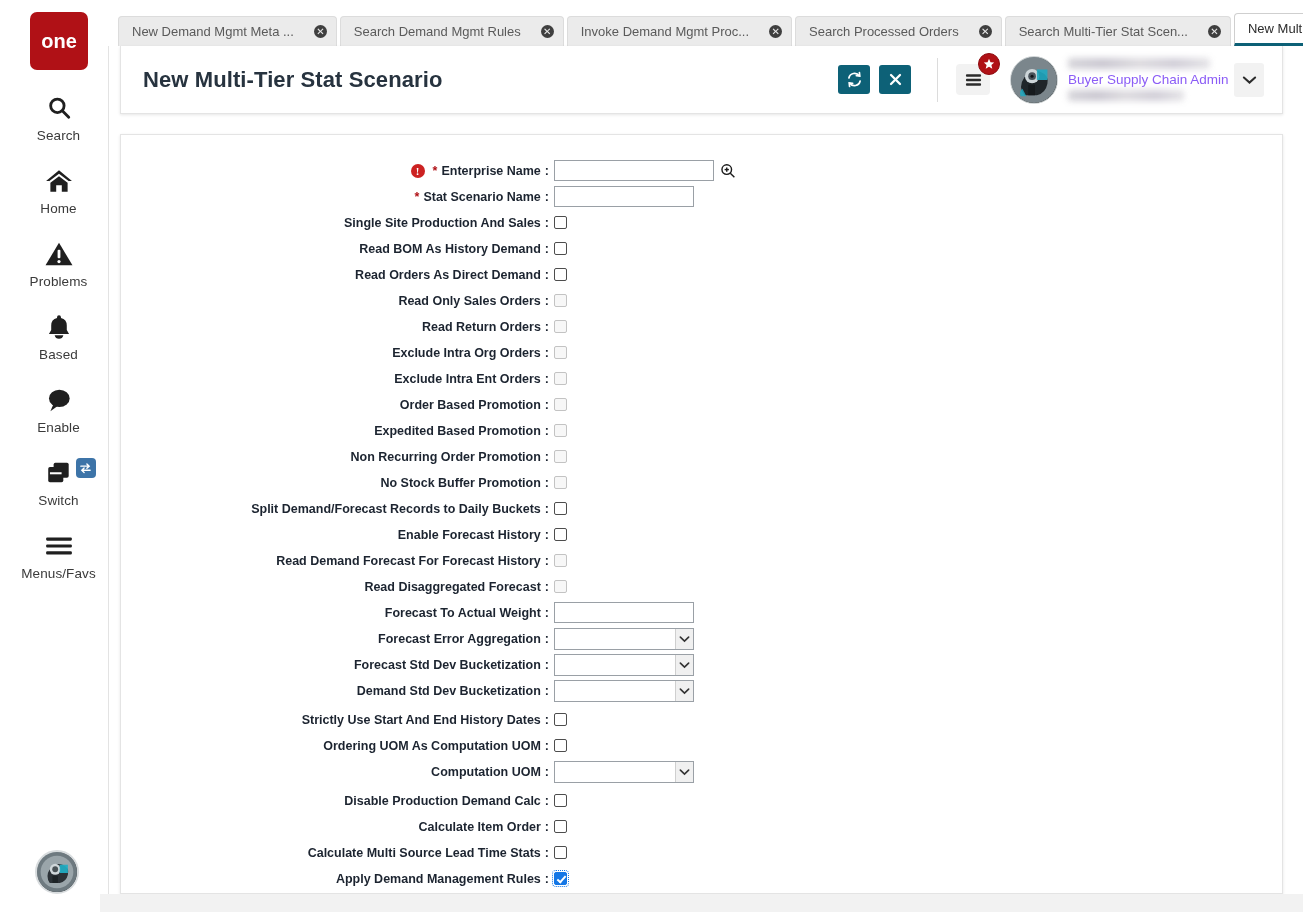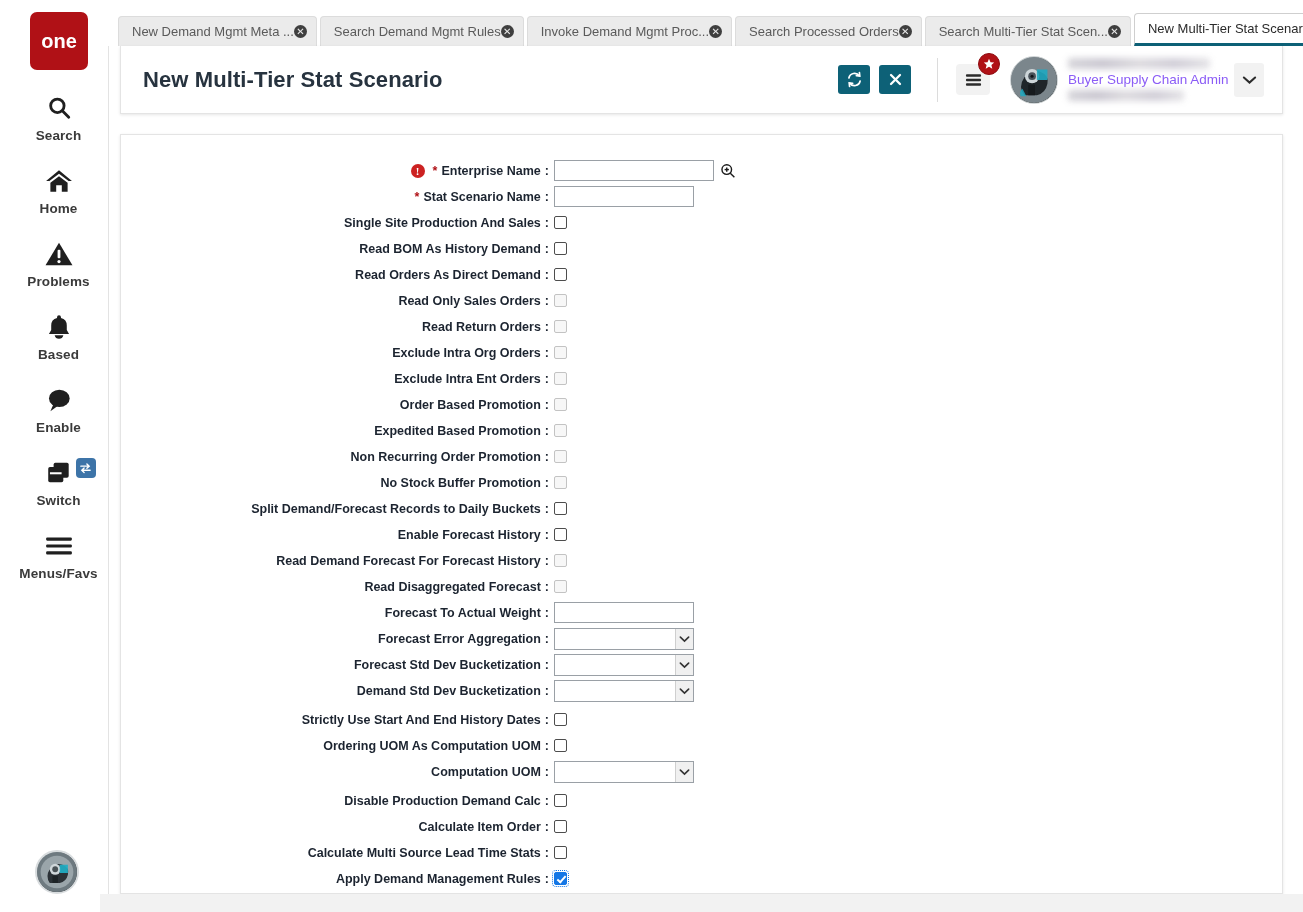--- a/index.html
+++ b/index.html
@@ -30,21 +30,20 @@
     display: flex; flex-direction: column; align-items: center;
     cursor: pointer; position: relative;
   }
   .rail-icon {
     height: 34px; display: flex; align-items: center; justify-content: center;
     color: #262626;
   }
   .rail-label {
     font-size: 13.5px; color: #3a3a3a; margin-top: 3px;
     letter-spacing: .1px;
-    font-weight: bold;
   }
   .switch-badge {
     position: absolute; right: 13px; top: 2px;
     width: 20px; height: 20px; border-radius: 4px;
     background: #3d74a8; display: flex; align-items: center; justify-content: center;
   }
   #rail-avatar {
     position: absolute; bottom: 18px; left: 26px;
     width: 44px; height: 44px; border-radius: 50%;
     background: radial-gradient(circle at 38% 36%, #cfd6da 0%, #8d979c 38%, #4c5357 62%, #24282b 100%);
@@ -56,21 +55,21 @@
   #tabstrip {
     position: absolute; left: 100px; top: 0;
     width: 1203px; height: 46px;
     background: #ffffff;
     display: flex; align-items: flex-end; padding-left: 18px;
   }
   .tab {
     height: 30px; background: #ebebeb;
     border: 1px solid #dcdcdc; border-bottom: none;
     border-radius: 4px 4px 0 0;
-    display: flex; align-items: center; gap: 0;
+    display: flex; align-items: center; gap: 20px;
     padding: 0 9px 0 13px; margin-right: 3px;
     font-size: 13px; color: #5a5a5a;
     white-space: nowrap; cursor: pointer;
   }
   .tab.active {
     background: #ffffff; color: #2a2a2a;
     border-color: #cfcfcf;
     border-bottom: 3px solid #0d6177;
     height: 33px;
   }

